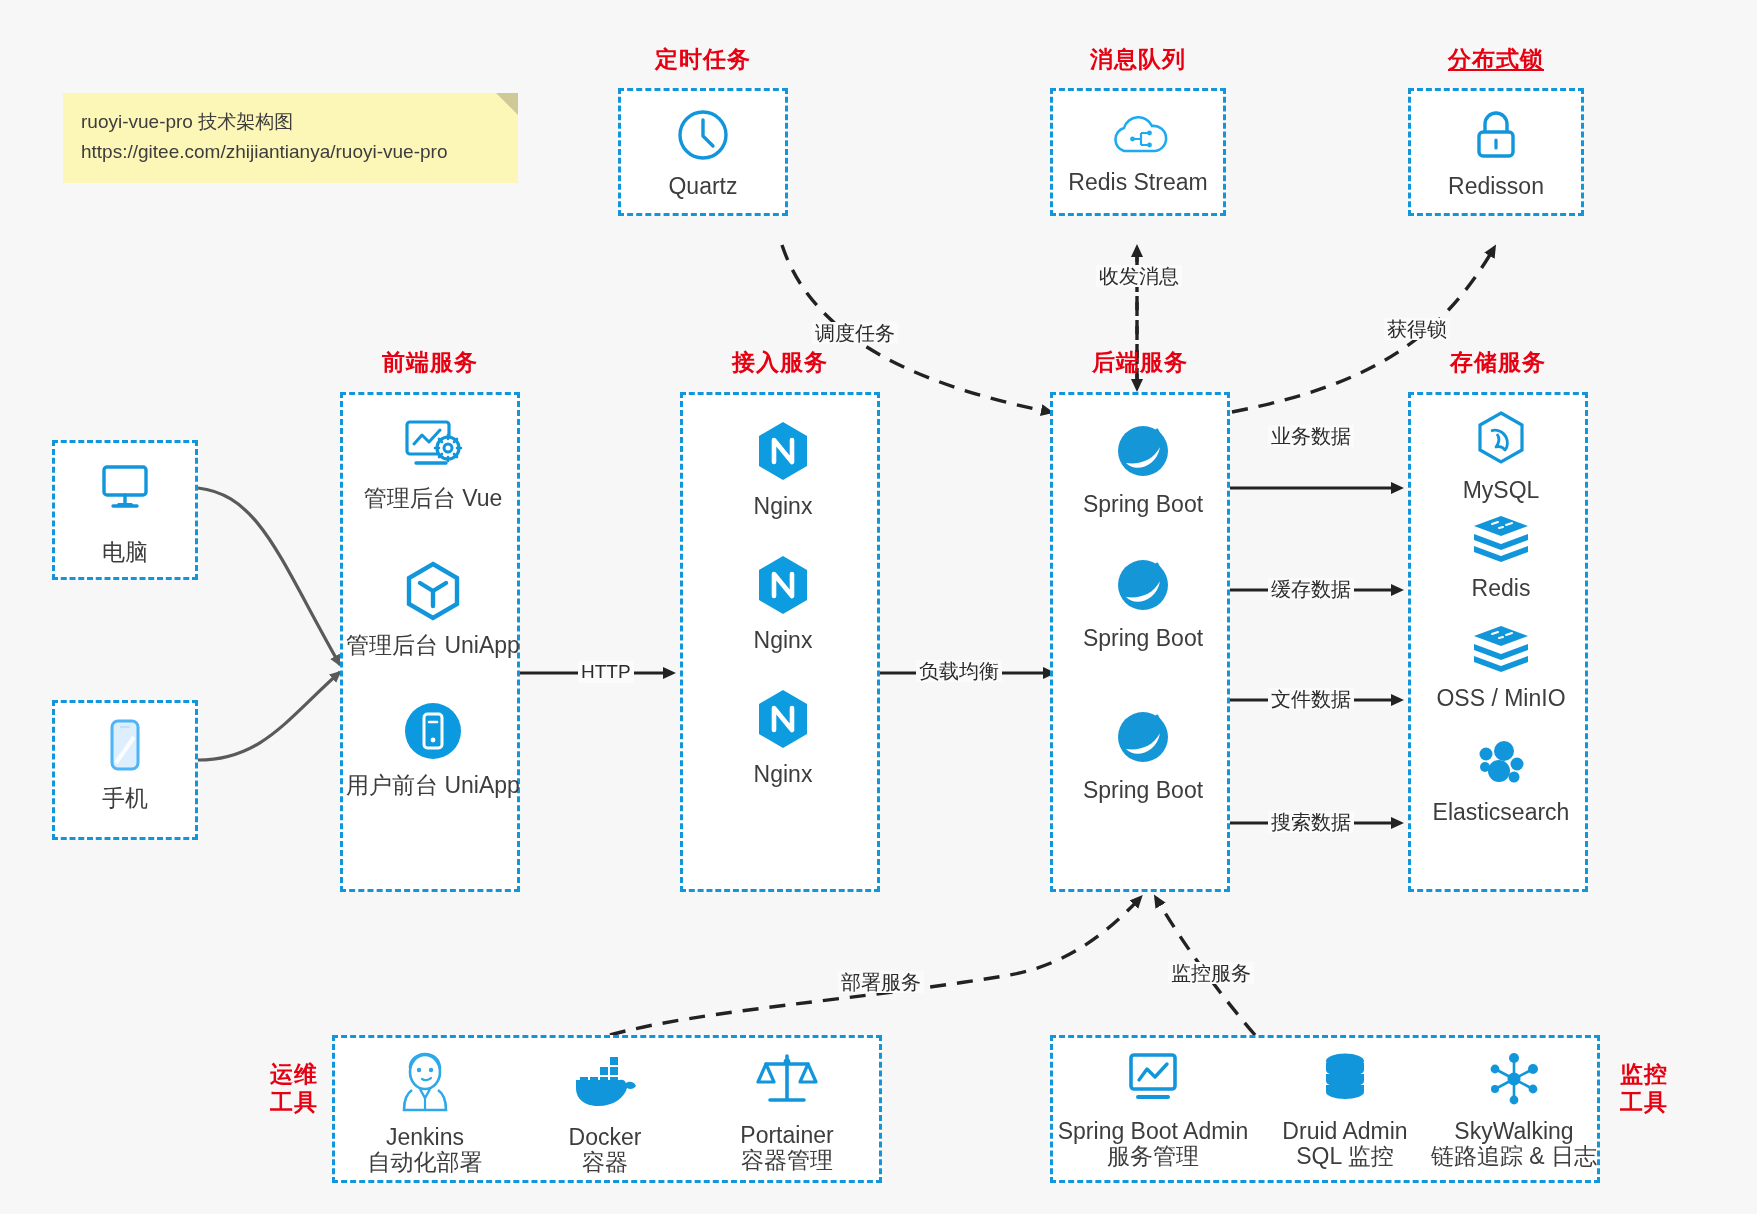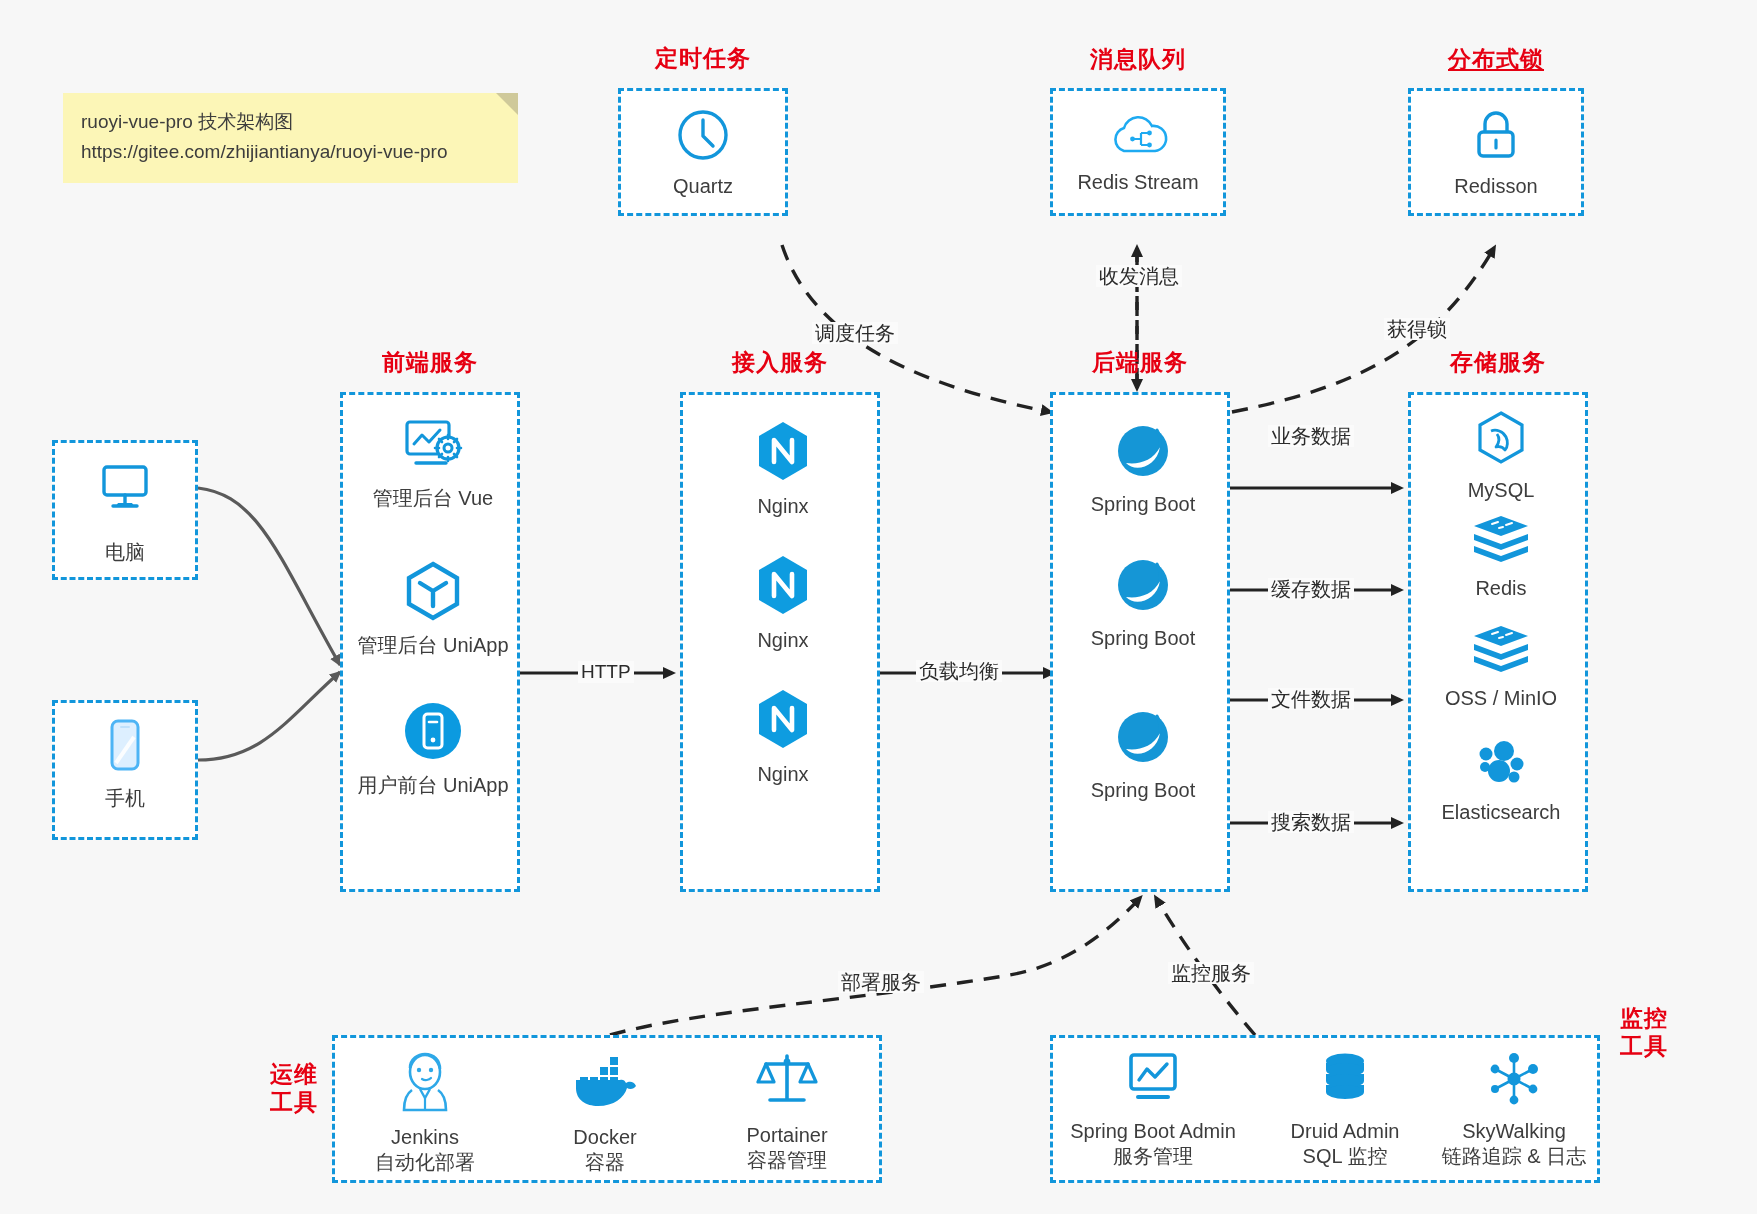--- a/index.html
+++ b/index.html
@@ -29,21 +29,21 @@
     line-height:28px;
     white-space:nowrap;
   }
   
   .node{
     display:flex;flex-direction:column;align-items:center;justify-content:flex-start;
   }
   .node .ic{display:block;}
   .node .lbl{
     margin-top:7px;
-    font-size:20px;
+    font-size:23px;
     color:#3d3d3d;
     text-align:center;
     line-height:25px;
     white-space:nowrap;
   }
 
   
   .note{
     background:#fcf6b7;
     padding:14px 18px 16px 18px;
@@ -113,21 +113,21 @@
 
     <path d="M1255,1035 C 1225,1000 1190,955 1156,898" fill="none" stroke="#222" stroke-width="3.4" stroke-dasharray="16,11" marker-end="url(#ahd)"></path>
   </svg>
 
   <div class="abs note" style="left:63px;top:93px;width:455px;">
     <div class="fold"></div>
     <div>ruoyi-vue-pro 技术架构图</div>
     <div>https://gitee.com/zhijiantianya/ruoyi-vue-pro</div>
   </div>
 
-  <div class="abs cap" style="left:618px;top:45px;width:170px;font-family:Liberation Serif, serif;">定时任务</div>
+  <div class="abs cap" style="left:618px;top:45px;width:170px;">定时任务</div>
   <div class="abs dbox" style="left:618px;top:88px;width:170px;height:128px;">
     <div class="node" style="padding-top:16px;">
       <span class="ic">
         <svg width="56" height="56" viewBox="0 0 56 56">
             <circle cx="28" cy="28" r="23" fill="none" stroke="#1296db" stroke-width="3.4"></circle>
             <path d="M28 13 L28 29 L38 39" fill="none" stroke="#1296db" stroke-width="3.4" stroke-linecap="round" stroke-linejoin="round"></path>
           </svg>
       </span>
       <span class="lbl">Quartz</span>
     </div>
@@ -444,21 +444,21 @@
           <path d="M31,6 L31,50 M14,50 L48,50 M10,14 L52,14" stroke="#1296db" stroke-width="3.6" stroke-linecap="round"></path>
           <path d="M10,14 L2,32 L18,32 Z" fill="none" stroke="#1296db" stroke-width="3.2" stroke-linejoin="round"></path>
           <path d="M52,14 L44,32 L60,32 Z" fill="none" stroke="#1296db" stroke-width="3.2" stroke-linejoin="round"></path>
           <circle cx="31" cy="12" r="3.4" fill="#1296db"></circle>
         </svg>
       </span>
       <span class="lbl">Portainer</span>
       <span class="lbl" style="margin-top:0;">容器管理</span>
     </div>
   </div>
-  <div class="abs cap" style="left:1608px;top:1004px;width:72px;">
+  <div class="abs cap" style="left:1608px;top:1060px;width:72px;">
     <div>监控</div>
     <div>工具</div>
   </div>
 
   <div class="elab" style="left:578px;top:661px;">HTTP</div>
   <div class="elab cn" style="left:916px;top:660px;">负载均衡</div>
   <div class="elab cn" style="left:812px;top:322px;">调度任务</div>
   <div class="elab cn" style="left:1096px;top:265px;">收发消息</div>
   <div class="elab cn" style="left:1384px;top:318px;">获得锁</div>
   <div class="elab cn" style="left:1268px;top:425px;">业务数据</div>

